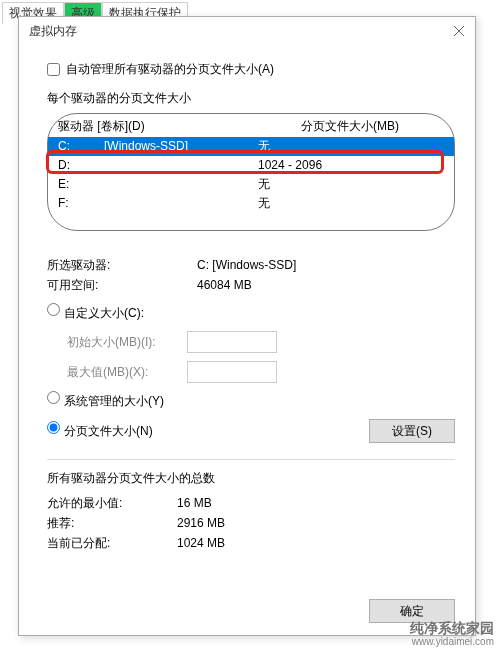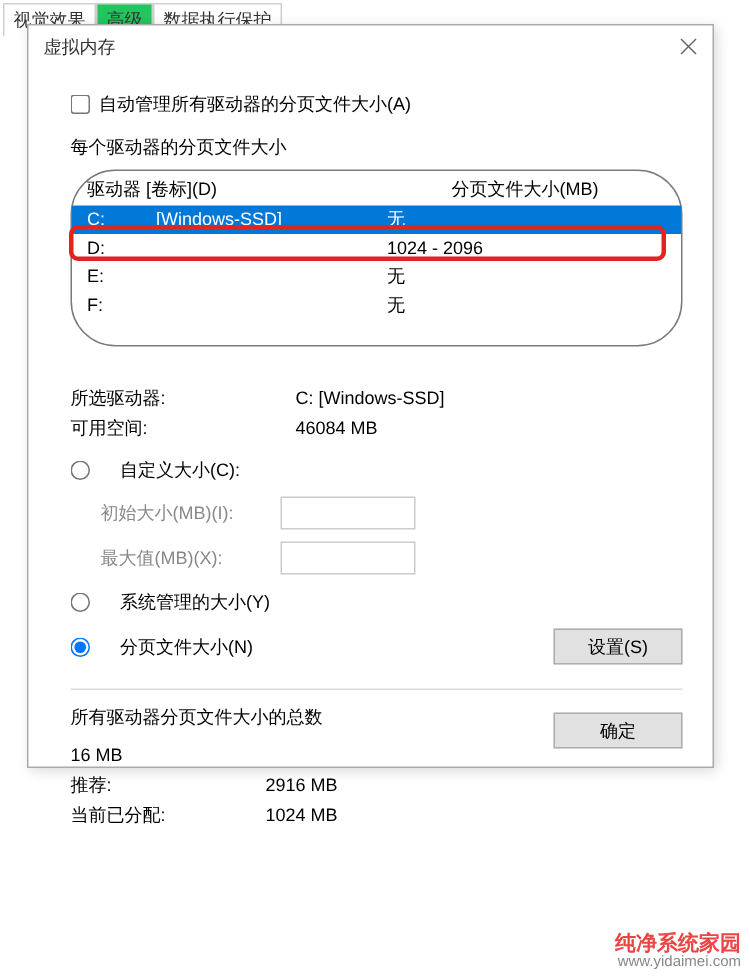--- a/index.html
+++ b/index.html
@@ -1,20 +1,20 @@
 <!DOCTYPE html>
 <html><head>
 <meta charset="utf-8">
 <style>
 *{box-sizing:border-box;margin:0;padding:0;}
 body{font-family:"Microsoft YaHei","Segoe UI",sans-serif;font-size:12px;color:#000;background:#fff;width:500px;height:653px;overflow:hidden;position:relative;}
 .bg-tabs{position:absolute;top:2px;left:2px;display:flex;gap:0;font-size:12px;color:#333;}
 .bg-tab{border:1px solid #d0d0d0;border-bottom:none;padding:2px 6px;background:#fff;}
 .bg-tab.active{background:#22c55e;}
-.dialog{position:absolute;left:18px;top:16px;width:458px;height:496px;background:#fff;border:1px solid #aaa;box-shadow:2px 2px 8px rgba(0,0,0,.15);}
+.dialog{position:absolute;left:18px;top:16px;width:458px;height:620px;background:#fff;border:1px solid #aaa;box-shadow:2px 2px 8px rgba(0,0,0,.15);}
 .titlebar{height:30px;display:flex;align-items:center;padding:0 10px;position:relative;font-size:12px;color:#333;border-bottom:1px solid transparent;}
 .titlebar .close{position:absolute;right:8px;top:6px;width:16px;height:16px;cursor:pointer;}
 .titlebar .close svg{width:16px;height:16px;stroke:#666;stroke-width:1;}
 .body{padding:14px 20px 10px 28px;}
 .chk-row{display:flex;align-items:center;gap:6px;margin-bottom:12px;}
 .chk-row input{width:13px;height:13px;}
 .sec-label{margin-bottom:6px;}
 .drv-box{border:1px solid #7a7a7a;height:118px;}
 .drv-hdr{display:flex;padding:4px 10px 2px 10px;font-size:12px;color:#000;}
 .drv-hdr .col1{flex:0 0 200px;}
@@ -23,35 +23,35 @@
 .drv-row{display:flex;padding:1px 10px;font-size:12px;line-height:17px;}
 .drv-row .c1{flex:0 0 46px;}
 .drv-row .c2{flex:0 0 154px;}
 .drv-row .c3{flex:1;}
 .drv-row.selected{background:#0078d7;color:#fff;}
 .highlight-box{position:absolute;border:3px solid #e32222;border-radius:6px;pointer-events:none;}
 .info-block{margin-top:24px;}
 .info-row{display:flex;line-height:20px;}
 .info-row .lab{flex:0 0 150px;}
 .info-row .val{flex:1;}
-.radio-row{display:flex;align-items:center;gap:20px;margin-top:8px;line-height:20px;}
+.radio-row{display:flex;gap:4px;margin-top:8px;line-height:20px;}
 .radio-row input{width:13px;height:13px;}
 .size-fields{margin-left:20px;}
 .size-row{display:flex;align-items:center;margin-top:8px;color:#888;}
 .size-row .slab{flex:0 0 120px;}
 .size-row input{width:90px;height:22px;border:1px solid #ccc;background:#fff;padding:0 4px;font-size:12px;color:#888;}
 .size-row input:disabled{background:#fff;color:#aaa;}
 .set-row{display:flex;align-items:center;margin-top:8px;}
 .set-row .spacer{flex:1;}
 .btn{height:24px;min-width:86px;border:1px solid #adadad;background:#e1e1e1;font-size:12px;padding:0 14px;cursor:pointer;}
 .hr{border:none;border-top:1px solid #dcdcdc;margin:16px 0 10px 0;}
 .totals .info-row .lab{flex:0 0 130px;}
 .footer{position:absolute;left:0;right:0;bottom:0;height:48px;border-top:0;display:flex;justify-content:flex-end;align-items:center;padding:0 20px;gap:8px;}
 .watermark{position:absolute;right:6px;bottom:4px;text-align:right;line-height:14px;}
-.watermark .l1{font-size:14px;font-weight:700;color:#ef4444;}
+.watermark .l1{font-size:14px;font-weight:700;color:#737373;}
 .watermark .l2{font-size:10px;color:#888;}
 </style>
 </head>
 <body>
 
 <div class="bg-tabs">
   <div class="bg-tab">视觉效果</div>
   <div class="bg-tab active">高级</div>
   <div class="bg-tab">数据执行保护</div>
 </div>
@@ -142,20 +142,21 @@
       </div>
       <div class="spacer"></div>
       <button class="btn">设置(S)</button>
     </div>
 
     <hr class="hr">
 
     <div class="sec-label">所有驱动器分页文件大小的总数</div>
     <div class="totals">
       <div class="info-row">
+        <div class="lab">允许的最小值:</div>
         <div class="val">16 MB</div>
       </div>
       <div class="info-row">
         <div class="lab">推荐:</div>
         <div class="val">2916 MB</div>
       </div>
       <div class="info-row">
         <div class="lab">当前已分配:</div>
         <div class="val">1024 MB</div>
       </div>

